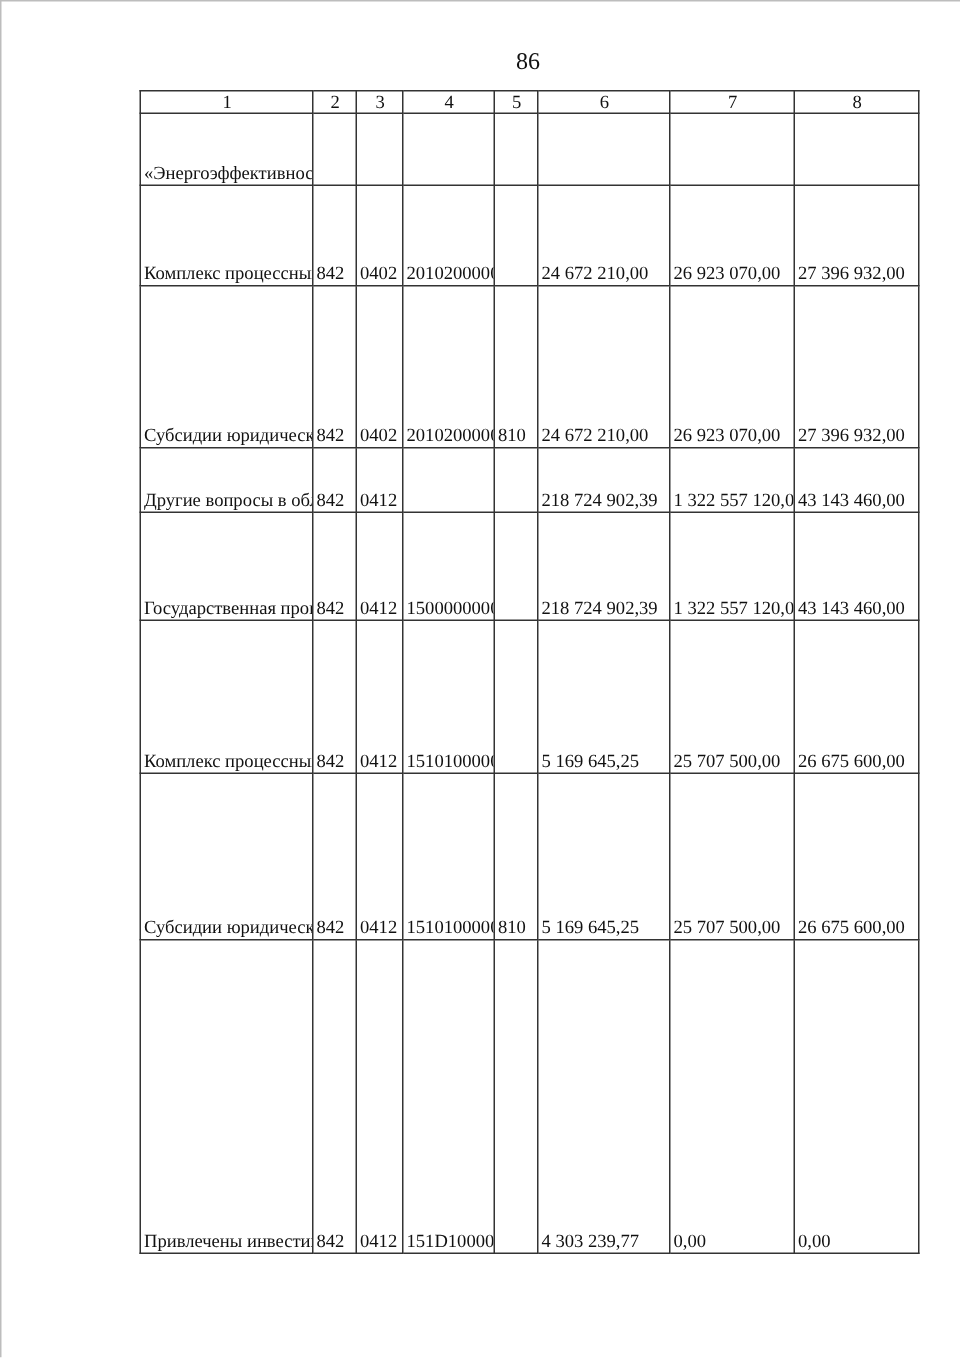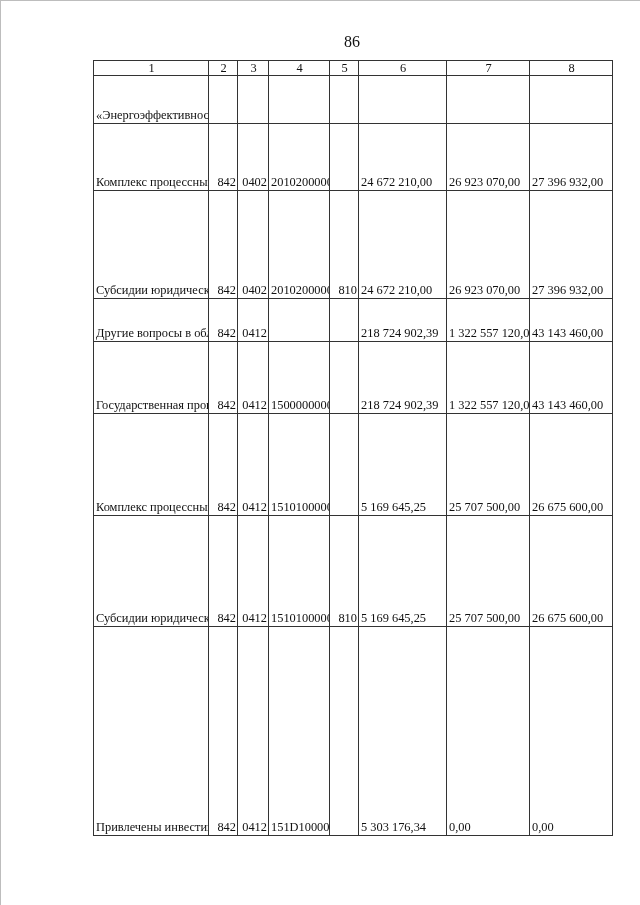--- a/index.html
+++ b/index.html
@@ -54,21 +54,21 @@
       text-align: center;
       height: 14px;
       line-height: 14px;
       vertical-align: middle;
     }
     td.name {
       white-space: normal;
       text-align: left;
       vertical-align: top;
     }
-    td.c { text-align: right; }
+    td.c { text-align: left; }
     td.num { text-align: left; padding-right: 1px; }
     col.c1 { width: 115px; }
     col.c2 { width: 29px; }
     col.c3 { width: 31px; }
     col.c4 { width: 61px; }
     col.c5 { width: 29px; }
     col.c6 { width: 88px; }
     col.c7 { width: 83px; }
     col.c8 { width: 83px; }
     tr.r1 td { height: 47px; }
@@ -180,18 +180,18 @@
       <td class="num">5 169 645,25</td>
       <td class="num">25 707 500,00</td>
       <td class="num">26 675 600,00</td>
     </tr>
     <tr class="r8">
       <td class="name">Привлечены инвестиции в основной капитал по видам экономической деятельности раздела «Обрабатывающие производства» Общероссийского классификатора видов экономической деятельности, за исключением видов деятельности, не относящихся к сфере ведения Министерства промышленности и торговли Российской</td>
       <td class="c">842</td>
       <td class="c">0412</td>
       <td class="c">151D100000</td>
       <td class="c"></td>
-      <td class="num">5 303 176,34</td>
+      <td class="num">4 303 239,77</td>
       <td class="num">0,00</td>
       <td class="num">0,00</td>
     </tr>
   </tbody>
 </table>
 
 </body></html>

